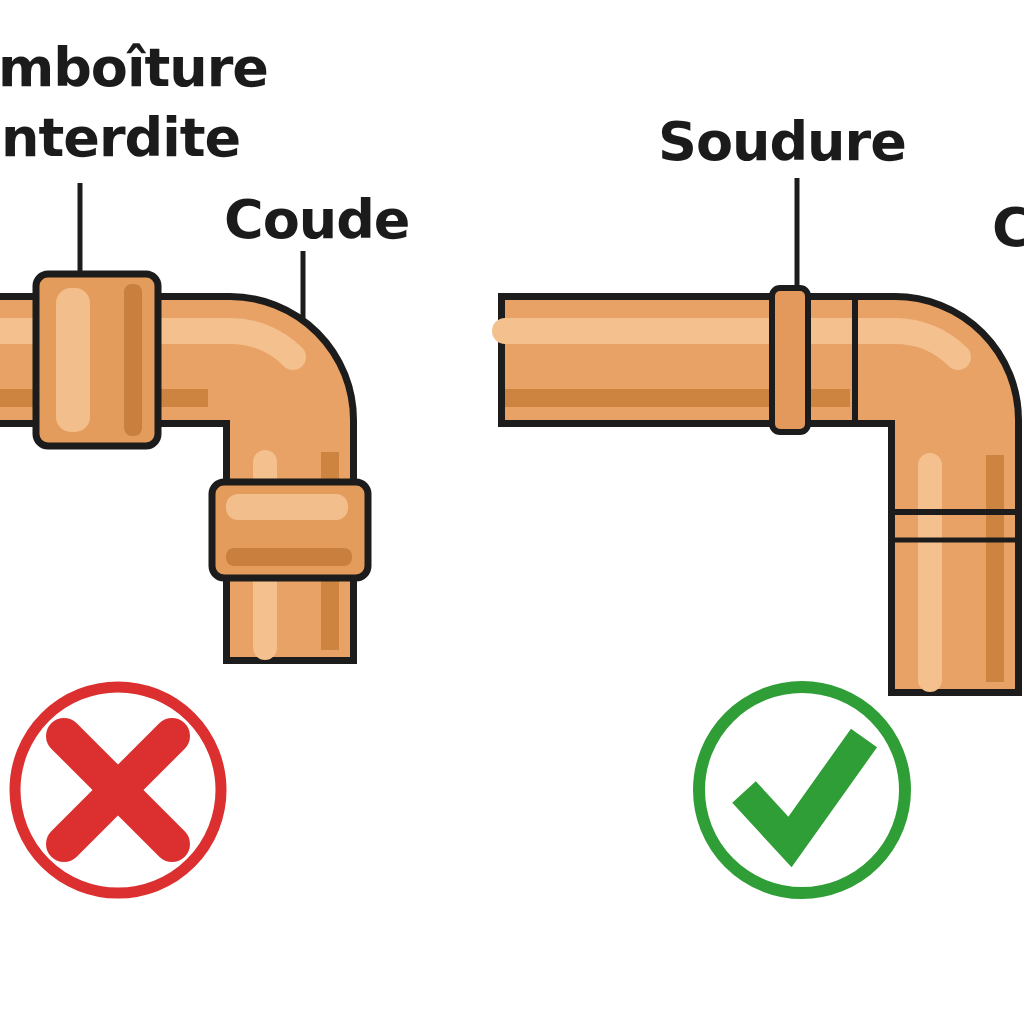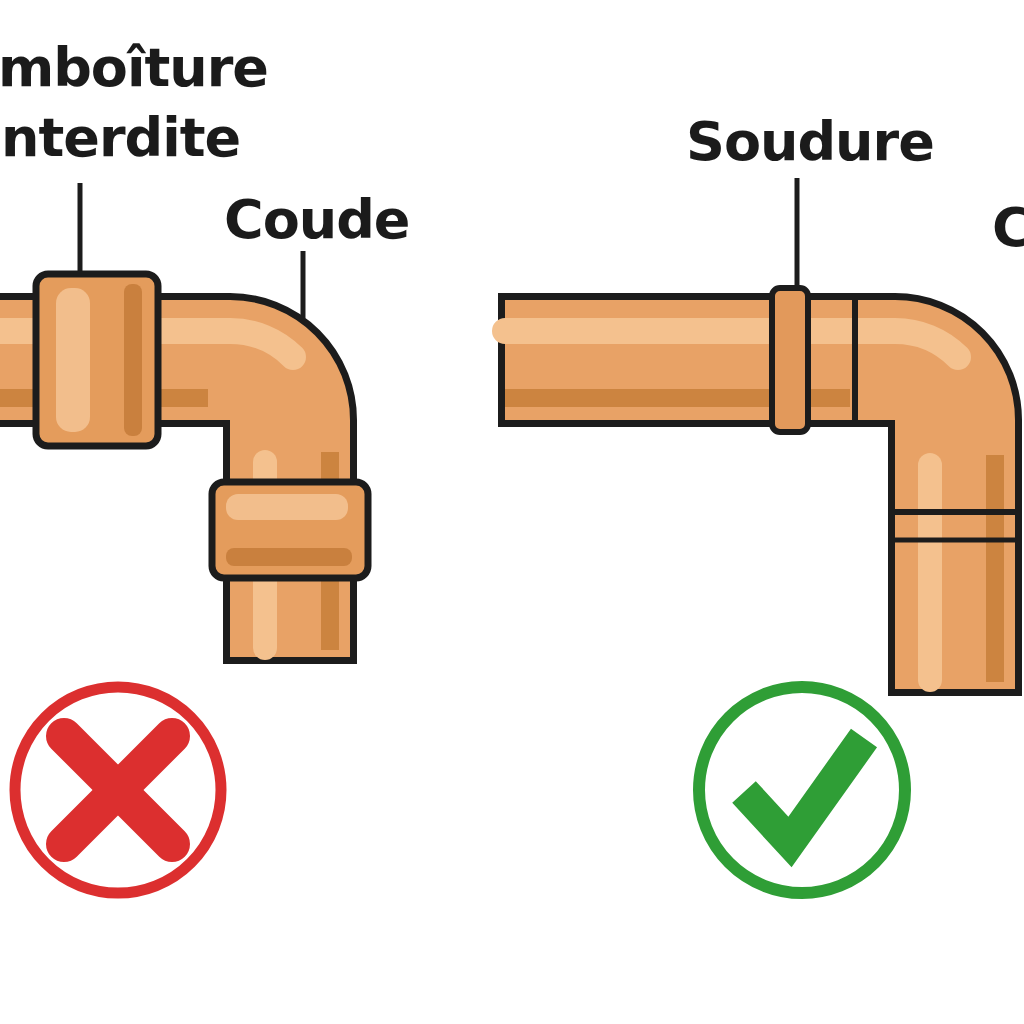--- a/index.html
+++ b/index.html
@@ -81,17 +81,17 @@
       <path d="M 744 792 L 790 842 L 864 738" fill="none" stroke="#2F9E36" stroke-width="32" stroke-linejoin="miter" stroke-linecap="butt"></path>
     </g>
   </svg>
 
   <div class="label" style="left:-38px; top:34px;">Emboîture</div>
 
   <div class="label" style="left:-18px; top:104px;">Interdite</div>
 
   <div class="label" style="left:224px; top:186px;">Coude</div>
 
-  <div class="label" style="left:686px; top:108px;text-align:right;">Soudure</div>
+  <div class="label" style="left:658px; top:108px;text-align:right;">Soudure</div>
 
   <div class="label" style="left:992px; top:194px;">Coude</div>
 
 </div>
 
 </body></html>

